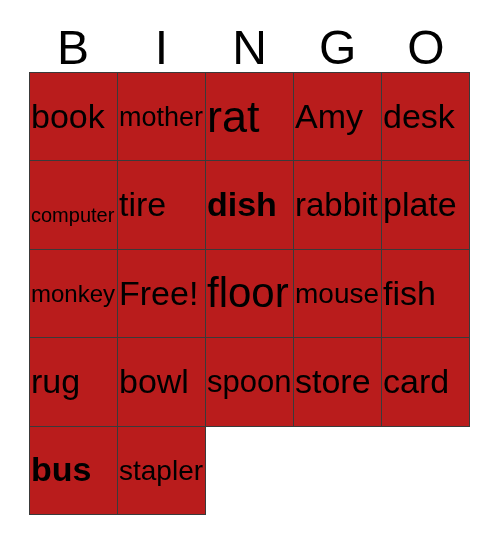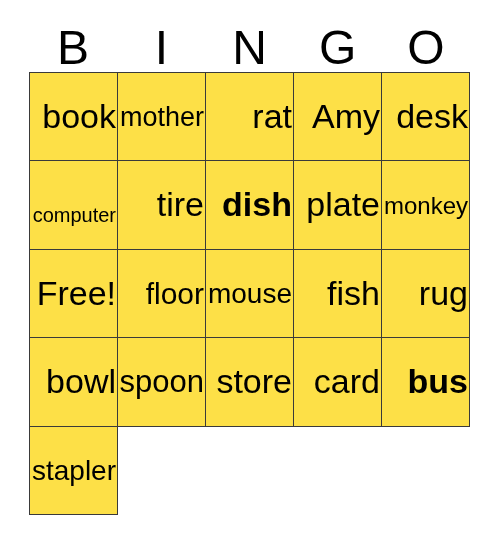--- a/index.html
+++ b/index.html
@@ -60,23 +60,23 @@
     border-left: 1px solid #3a3a3a;
     box-sizing: border-box;
     background: #ffffff;
   }
   .cell {
     border-right: 1px solid #3a3a3a;
     border-bottom: 1px solid #3a3a3a;
     box-sizing: border-box;
     display: flex;
     align-items: center;
-    justify-content: flex-end;
+    justify-content: flex-start;
     overflow: hidden;
-    background: #fde047;
+    background: #b91c1c;
     padding: 0 1px;
   }
   .cell-text {
     white-space: nowrap;
     line-height: 1.05;
     color: #000000;
     user-select: none;
   }
 </style>
 </head>
@@ -94,50 +94,53 @@
 
   <div id="grid">
 
     <div class="cell">
         <span class="cell-text" style="font-size: 34px;">book</span>
       </div>
     <div class="cell">
         <span class="cell-text" style="font-size: 27px;">mother</span>
       </div>
     <div class="cell">
-        <span class="cell-text" style="font-size: 34px;">rat</span>
+        <span class="cell-text" style="font-size: 45px;">rat</span>
       </div>
     <div class="cell">
         <span class="cell-text" style="font-size: 34px;">Amy</span>
       </div>
 
     <div class="cell">
         <span class="cell-text" style="font-size: 34px;">desk</span>
       </div>
     <div class="cell">
         <span class="cell-text" style="font-size: 20px; margin-top: 20px;">computer</span>
       </div>
     <div class="cell">
         <span class="cell-text" style="font-size: 34px;">tire</span>
       </div>
     <div class="cell">
         <span class="cell-text" style="font-size: 34px; font-weight: bold;">dish</span>
       </div>
+    <div class="cell">
+        <span class="cell-text" style="font-size: 33px;">rabbit</span>
+      </div>
 
     <div class="cell">
         <span class="cell-text" style="font-size: 34px;">plate</span>
       </div>
     <div class="cell">
         <span class="cell-text" style="font-size: 24px;">monkey</span>
       </div>
     <div class="cell">
         <span class="cell-text" style="font-size: 34px;">Free!</span>
       </div>
     <div class="cell">
-        <span class="cell-text" style="font-size: 30px;">floor</span>
+        <span class="cell-text" style="font-size: 42px;">floor</span>
       </div>
     <div class="cell">
         <span class="cell-text" style="font-size: 28px;">mouse</span>
       </div>
 
     <div class="cell">
         <span class="cell-text" style="font-size: 34px;">fish</span>
       </div>
     <div class="cell">
         <span class="cell-text" style="font-size: 34px;">rug</span>

